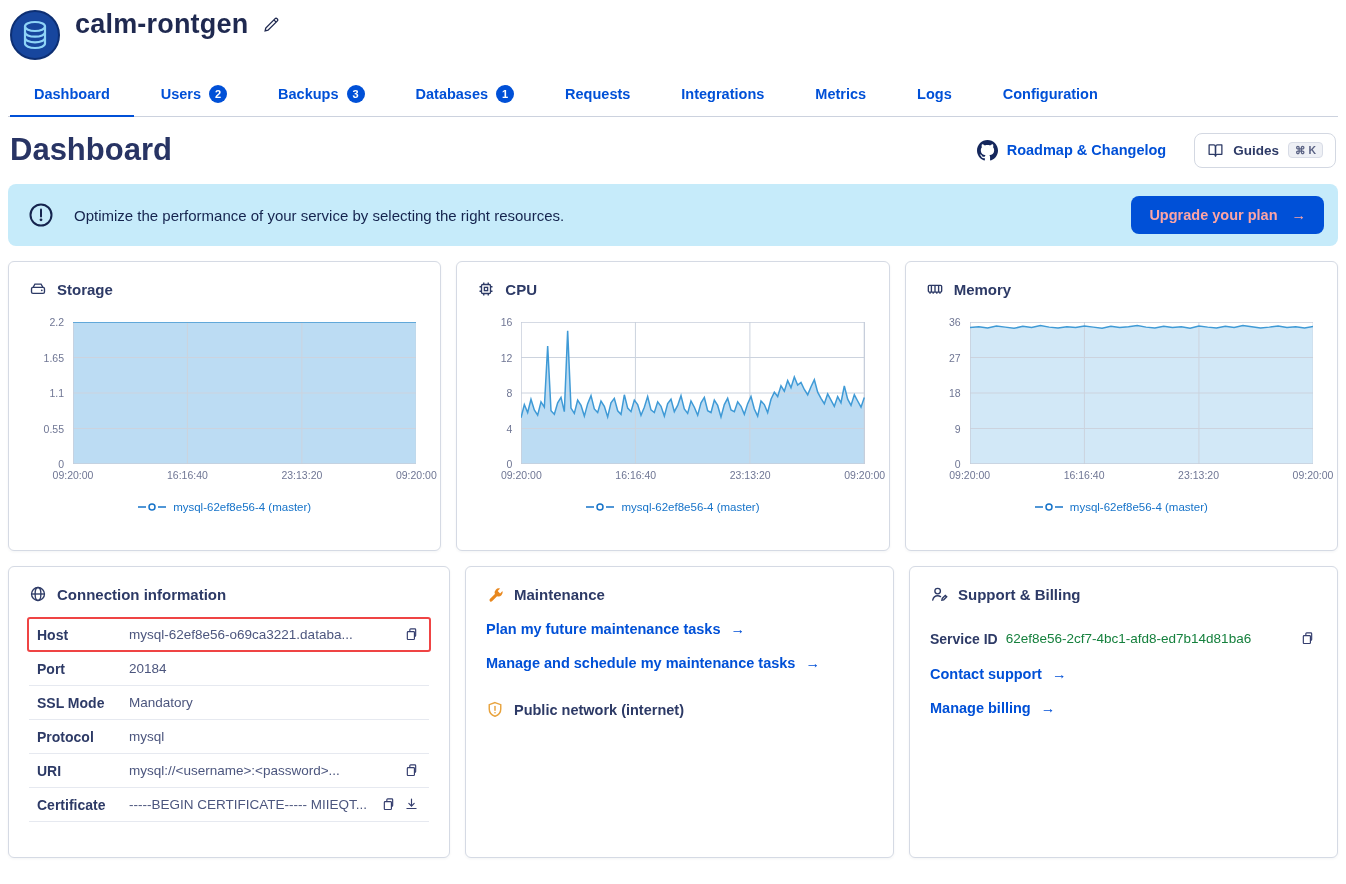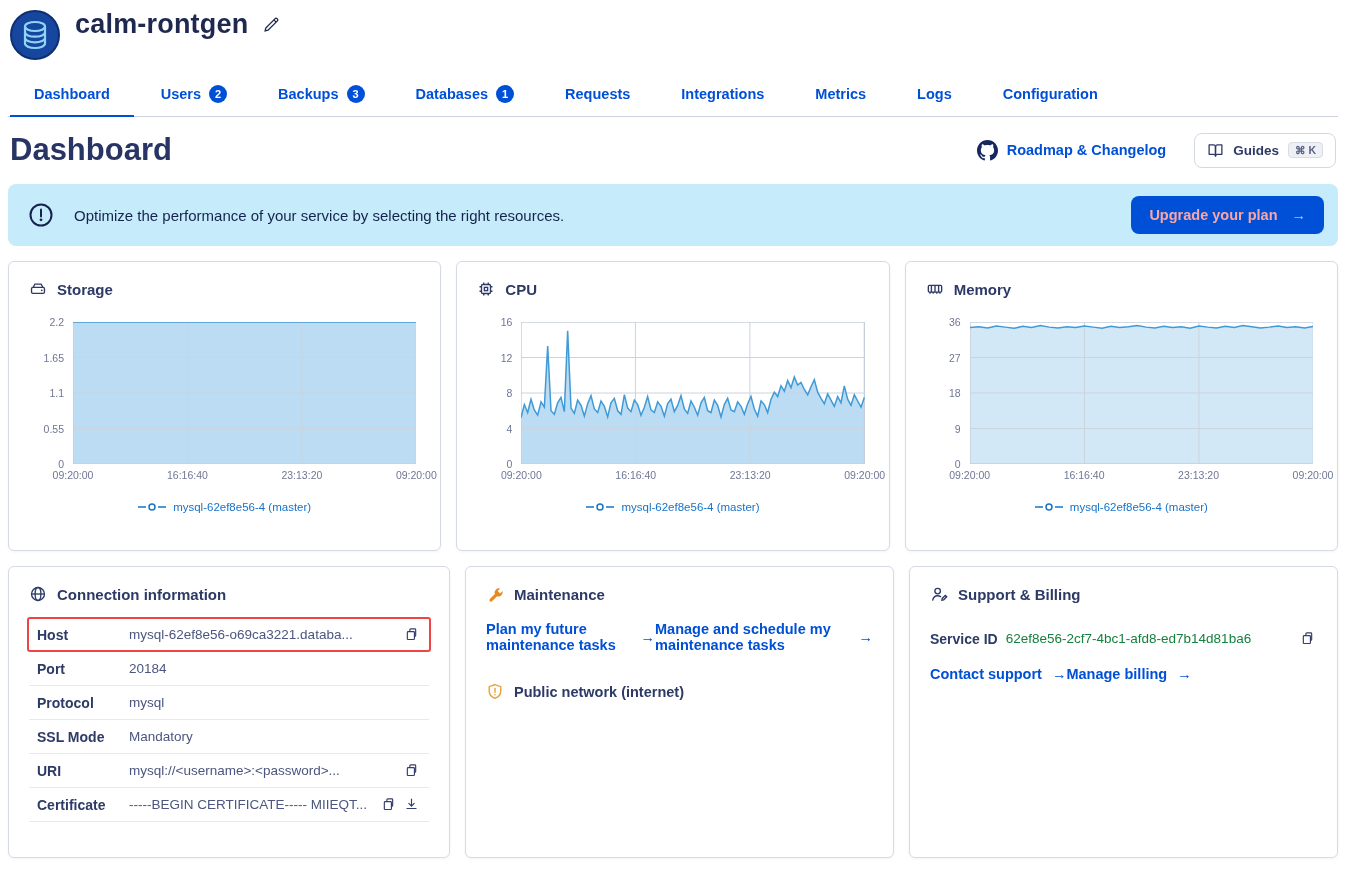--- a/index.html
+++ b/index.html
@@ -59,21 +59,21 @@
   
   .conn-rows{margin-top:14px}
   .conn-row{display:flex;align-items:center;min-height:34px;border-bottom:1px solid #e6e9f0;padding:5px 8px;font-size:13.5px}
   .conn-label{width:92px;flex:none;font-weight:700;color:#2d3a66;font-size:14px}
   .conn-value{flex:1;color:#4c567e;overflow:hidden;white-space:nowrap;text-overflow:ellipsis;padding-right:8px}
   .conn-row.highlight{border:2px solid #ef4444;border-radius:3px;padding:6px 8px;margin:0 -2px}
   .icon-btn{background:none;border:none;cursor:pointer;padding:2px;color:#353e6e;display:inline-flex;margin-left:4px}
 
   
   .maint-msg{margin-top:28px;font-size:14.5px;color:#3c456f}
-  .link-col{display:flex;flex-direction:row;align-items:flex-start}
+  .link-col{display:flex;flex-direction:column;align-items:flex-start}
   .text-link{display:inline-flex;align-items:center;gap:10px;color:#0050d7;font-weight:700;font-size:14.5px;margin-top:18px;text-decoration:none;cursor:pointer}
   .network-line{display:flex;align-items:center;gap:10px;margin-top:30px;font-weight:700;font-size:14.5px;color:#2d3a66}
   .sid-row{display:flex;align-items:center;gap:8px;margin-top:26px;font-size:14px}
   .sid-label{font-weight:700;color:#2d3a66;flex:none}
   .sid-value{color:#15803d;font-size:13.5px;flex:1;white-space:nowrap;overflow:hidden}
   .arr{font-weight:700}
 </style>
 </head>
 <body>
 
@@ -364,26 +364,26 @@
                 <rect x="4" y="5.5" width="8.5" height="9.5" rx="1"></rect>
                 <path d="M7 5.5V3.3a1 1 0 0 1 1-1h5a1 1 0 0 1 1 1v7a1 1 0 0 1-1 1h-.5"></path>
               </svg>
             </button>
         </div>
         <div class="conn-row">
           <span class="conn-label">Port</span>
           <span class="conn-value">20184</span>
         </div>
         <div class="conn-row">
+          <span class="conn-label">SSL Mode</span>
+          <span class="conn-value">Mandatory</span>
+        </div>
+        <div class="conn-row">
           <span class="conn-label">Protocol</span>
           <span class="conn-value">mysql</span>
-        </div>
-        <div class="conn-row">
-          <span class="conn-label">SSL Mode</span>
-          <span class="conn-value">Mandatory</span>
         </div>
         <div class="conn-row">
           <span class="conn-label">URI</span>
           <span class="conn-value">mysql://&lt;username&gt;:&lt;password&gt;...</span>
           <button class="icon-btn">
               <svg width="15" height="15" viewBox="0 0 18 18" fill="none" stroke="#353e6e" stroke-width="1.4">
                 <rect x="4" y="5.5" width="8.5" height="9.5" rx="1"></rect>
                 <path d="M7 5.5V3.3a1 1 0 0 1 1-1h5a1 1 0 0 1 1 1v7a1 1 0 0 1-1 1h-.5"></path>
               </svg>
             </button>

